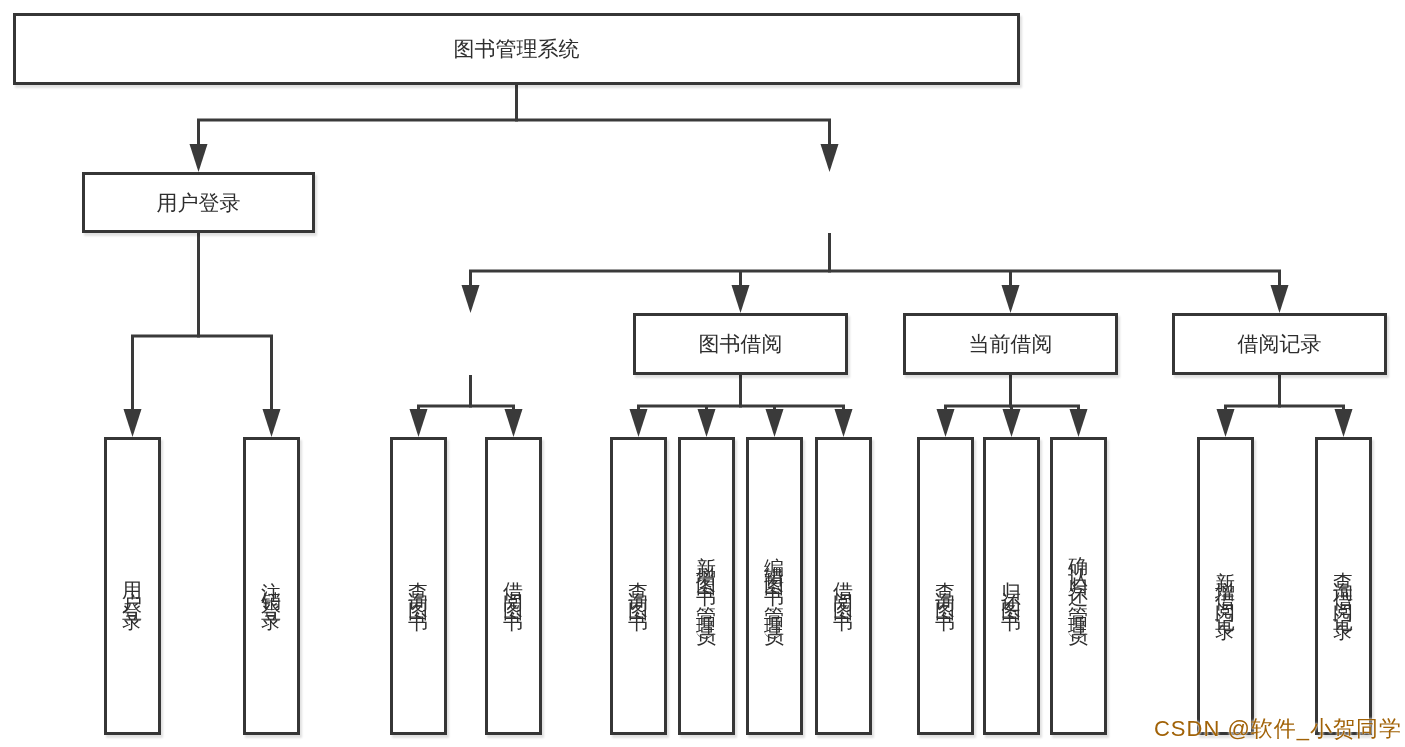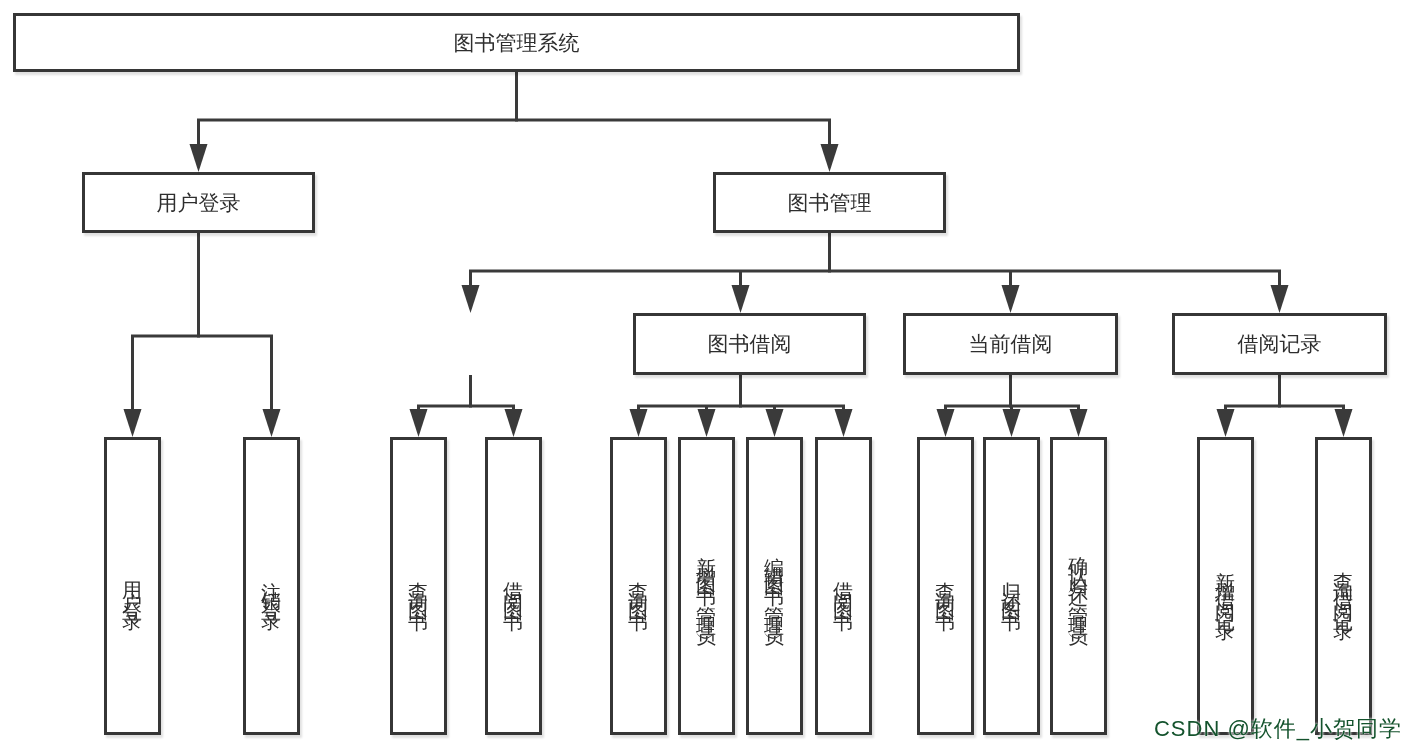--- a/index.html
+++ b/index.html
@@ -28,21 +28,21 @@
     text-orientation:mixed;
     letter-spacing:10px;
     line-height:1;
     font-size:20px;
   }
   .watermark{
     position:absolute;
     right:3px;bottom:3px;
     z-index:5;
     font-size:22px;
-    color:#14532d;
+    color:#a16207;
     letter-spacing:1px;
     text-shadow:0 0 2px #ffffff,0 0 3px #ffffff;
   }
 </style>
 </head>
 <body>
 
 <div id="stage">
 
   <svg id="connectors" viewBox="0 0 1405 747" xmlns="http://www.w3.org/2000/svg">
@@ -100,32 +100,29 @@
     <polygon points="1069.5,409 1087.5,409 1078.5,437"></polygon>
 
     <line x1="1279.5" y1="375" x2="1279.5" y2="407.5"></line>
     <line x1="1224" y1="406" x2="1345" y2="406"></line>
     <line x1="1225.5" y1="406" x2="1225.5" y2="411"></line>
     <polygon points="1216.5,409 1234.5,409 1225.5,437"></polygon>
     <line x1="1343.5" y1="406" x2="1343.5" y2="411"></line>
     <polygon points="1334.5,409 1352.5,409 1343.5,437"></polygon>
   </svg>
 
-  <div class="node" style="left:13px;top:13px;width:1007px;height:59px;">
+  <div class="node" style="left:13px;top:13px;width:1007px;height:72px;">
     <span>图书管理系统</span>
   </div>
 
   <div class="node" style="left:82px;top:172px;width:233px;height:61px;">
     <span>用户登录</span>
   </div>
-  <div class="node" style="left:713px;top:172px;width:233px;height:61px;">
-    <span>图书管理</span>
-  </div>
 
-  <div class="node" style="left:633px;top:313px;width:233px;height:62px;">
+  <div class="node" style="left:633px;top:313px;width:215px;height:62px;">
     <span>图书借阅</span>
   </div>
   <div class="node" style="left:903px;top:313px;width:215px;height:62px;align-items:center;">
     <span>当前借阅</span>
   </div>
   <div class="node" style="left:1172px;top:313px;width:215px;height:62px;align-items:center;">
     <span>借阅记录</span>
   </div>
 
   <div class="node leaf" style="left:104px;top:437px;width:57px;height:298px;">

